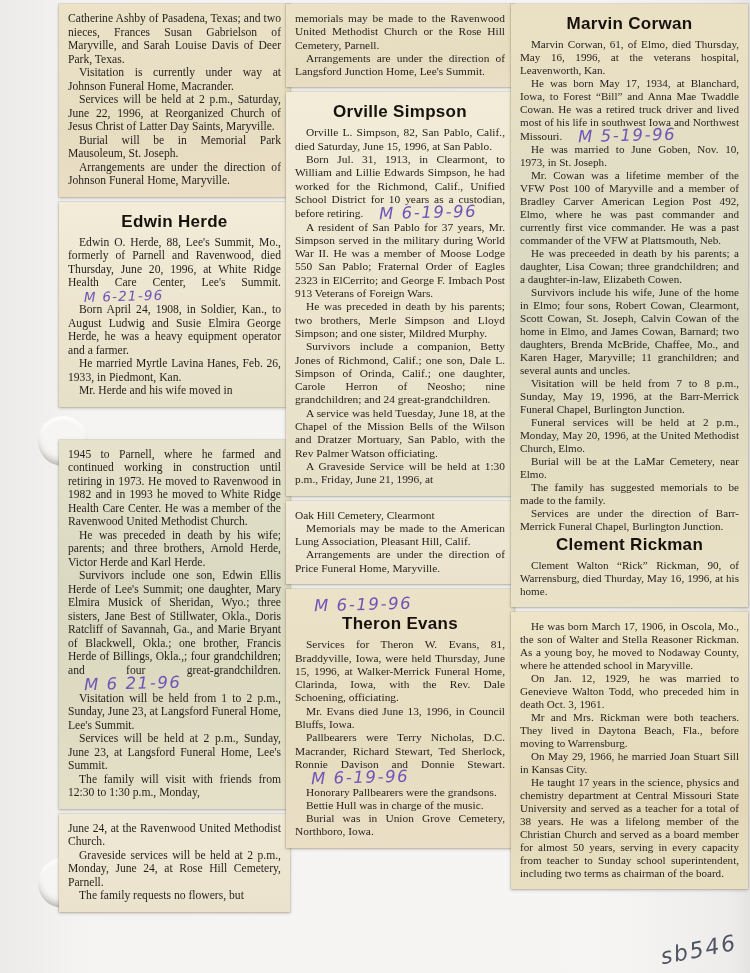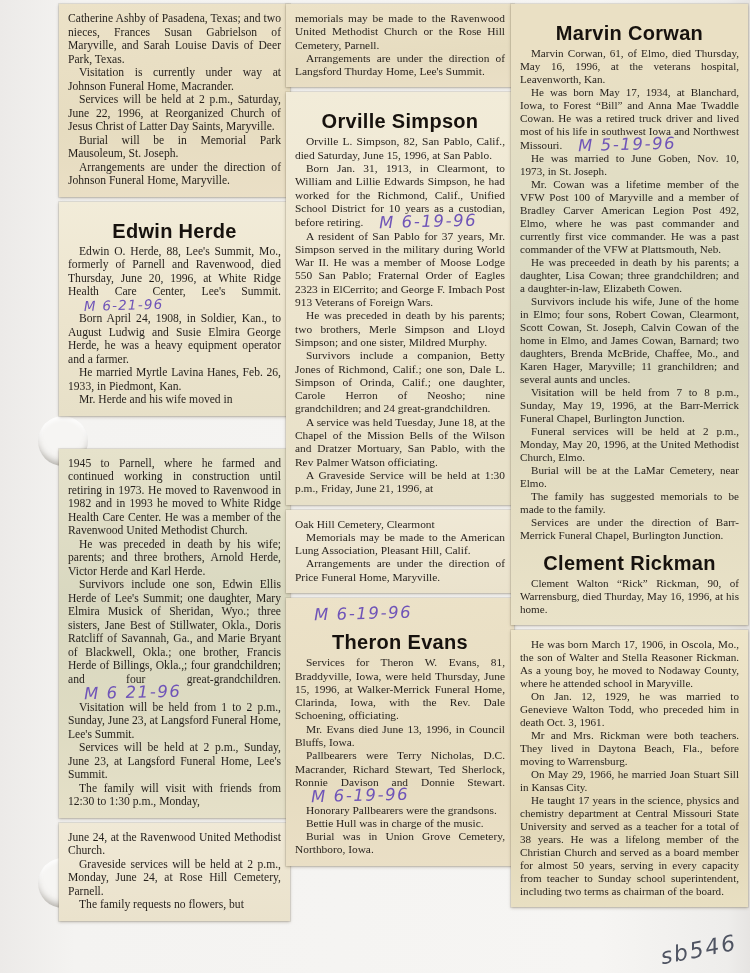--- a/index.html
+++ b/index.html
@@ -34,22 +34,22 @@
 
   .tint-a { background: linear-gradient(175deg, #ece2c8, #e6dcc0 60%, #eadfc6); }
   .tint-b { background: linear-gradient(180deg, #f2ecd9, #ece4cd 55%, #e7e0c8); }
   .tint-c { background: linear-gradient(180deg, #e6e2cb, #d9d8c0 40%, #dedbc2 75%, #e5e0c8); margin-top: 28px; }
   .tint-d { background: linear-gradient(180deg, #f0e9d6, #eae2cc); }
   .tint-e { background: linear-gradient(180deg, #eae0c4 8%, #dedcc4 35%, #d8d6be 55%, #e4ddc2 80%, #e9e2c8); }
   .tint-f { background: linear-gradient(180deg, #eee5c9, #e2d8b8 70%, #e8dfc2); }
 
   .headline {
     font-family:"Liberation Sans", sans-serif; font-weight:700;
-    font-size:20px; line-height:22px; text-align:center; letter-spacing:.3px;
-    margin:10px 0 3px; color:#17120e; text-indent:0;
+    font-size:17px; line-height:22px; text-align:center; letter-spacing:.3px;
+    margin:1px 0 3px; color:#17120e; text-indent:0;
   }
   .para { margin:0; text-indent:11px; }
   .para.noindent { text-indent:0; }
 
   .hw {
     font-family:"DejaVu Sans", sans-serif; font-style:italic;
     color:#6f54b8; font-size:13.5px; letter-spacing:1.2px; white-space:nowrap;
     margin-left:5px; vertical-align:-1px; display:inline-block; transform:rotate(-1.5deg);
   }
   .hw.big { font-size:16.5px; letter-spacing:1.6px; }
@@ -92,26 +92,26 @@
       </div>
       <div class="clipping tint-d">
         <p class="para noindent"><span>June 24, at the Ravenwood United Methodist Church.</span></p>
         <p class="para"><span>Graveside services will be held at 2 p.m., Monday, June 24, at Rose Hill Cemetery, Parnell.</span></p>
         <p class="para"><span>The family requests no flowers, but</span></p>
       </div>
     </div>
   <div class="col" id="col-middle">
       <div class="clipping tint-a">
         <p class="para noindent"><span>memorials may be made to the Ravenwood United Methodist Church or the Rose Hill Cemetery, Parnell.</span></p>
-        <p class="para"><span>Arrangements are under the direction of Langsford Thurday Home, Lee's Summit.</span></p>
+        <p class="para"><span>Arrangements are under the direction of Langsford Junction Home, Lee's Summit.</span></p>
       </div>
       <div class="clipping tint-b">
         <h2 class="headline">Orville Simpson</h2>
         <p class="para"><span>Orville L. Simpson, 82, San Pablo, Calif., died Saturday, June 15, 1996, at San Pablo.</span></p>
-        <p class="para"><span>Born Jan. 31, 1913, in Clearmont, to William and Lillie Edwards Simpson, he had worked for the Richmond, Calif., Unified School District for 10 years as a custodian, before retiring.</span><span class="hw big">M 6-19-96</span></p>
+        <p class="para"><span>Born Jul. 31, 1913, in Clearmont, to William and Lillie Edwards Simpson, he had worked for the Richmond, Calif., Unified School District for 10 years as a custodian, before retiring.</span><span class="hw big">M 6-19-96</span></p>
         <p class="para"><span>A resident of San Pablo for 37 years, Mr. Simpson served in the military during World War II. He was a member of Moose Lodge 550 San Pablo; Fraternal Order of Eagles 2323 in ElCerrito; and George F. Imbach Post 913 Veterans of Foreign Wars.</span></p>
         <p class="para"><span>He was preceded in death by his parents; two brothers, Merle Simpson and Lloyd Simpson; and one sister, Mildred Murphy.</span></p>
         <p class="para"><span>Survivors include a companion, Betty Jones of Richmond, Calif.; one son, Dale L. Simpson of Orinda, Calif.; one daughter, Carole Herron of Neosho; nine grandchildren; and 24 great-grandchildren.</span></p>
         <p class="para"><span>A service was held Tuesday, June 18, at the Chapel of the Mission Bells of the Wilson and Dratzer Mortuary, San Pablo, with the Rev Palmer Watson officiating.</span></p>
         <p class="para"><span>A Graveside Service will be held at 1:30 p.m., Friday, June 21, 1996, at</span></p>
       </div>
       <div class="clipping tint-d">
         <p class="para noindent"><span>Oak Hill Cemetery, Clearmont</span></p>
         <p class="para"><span>Memorials may be made to the American Lung Association, Pleasant Hill, Calif.</span></p>
         <p class="para"><span>Arrangements are under the direction of Price Funeral Home, Maryville.</span></p>

